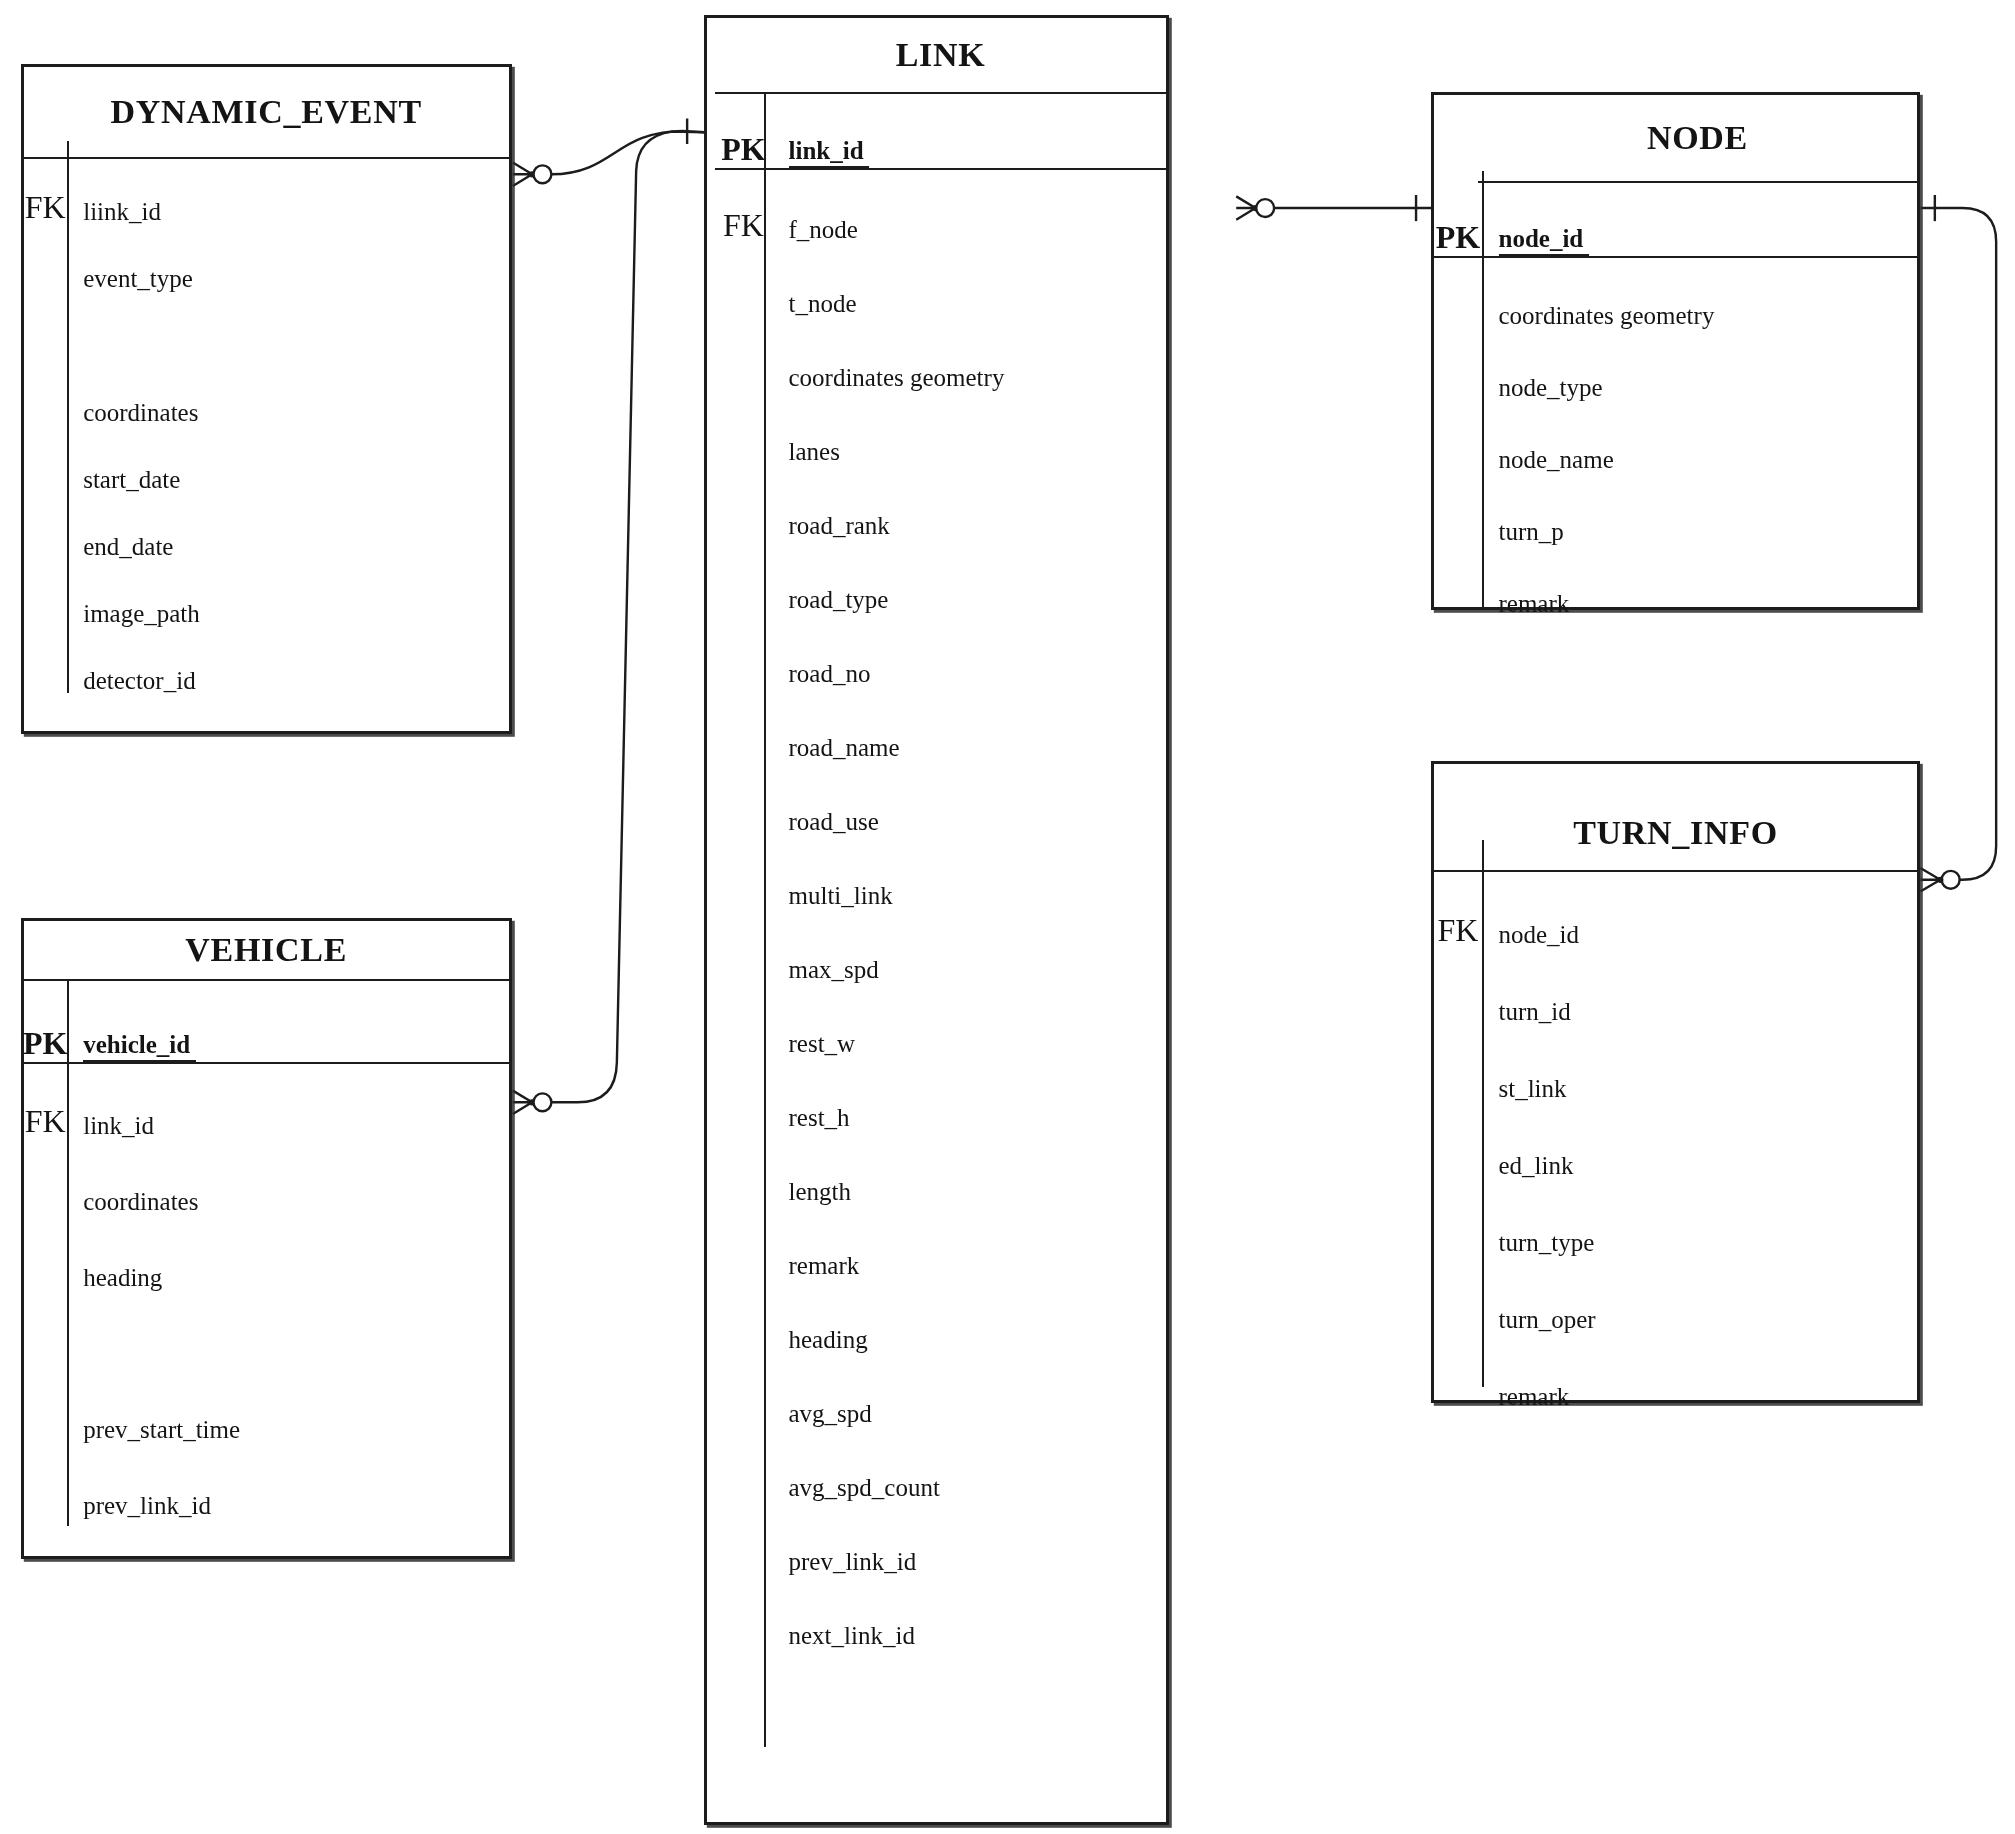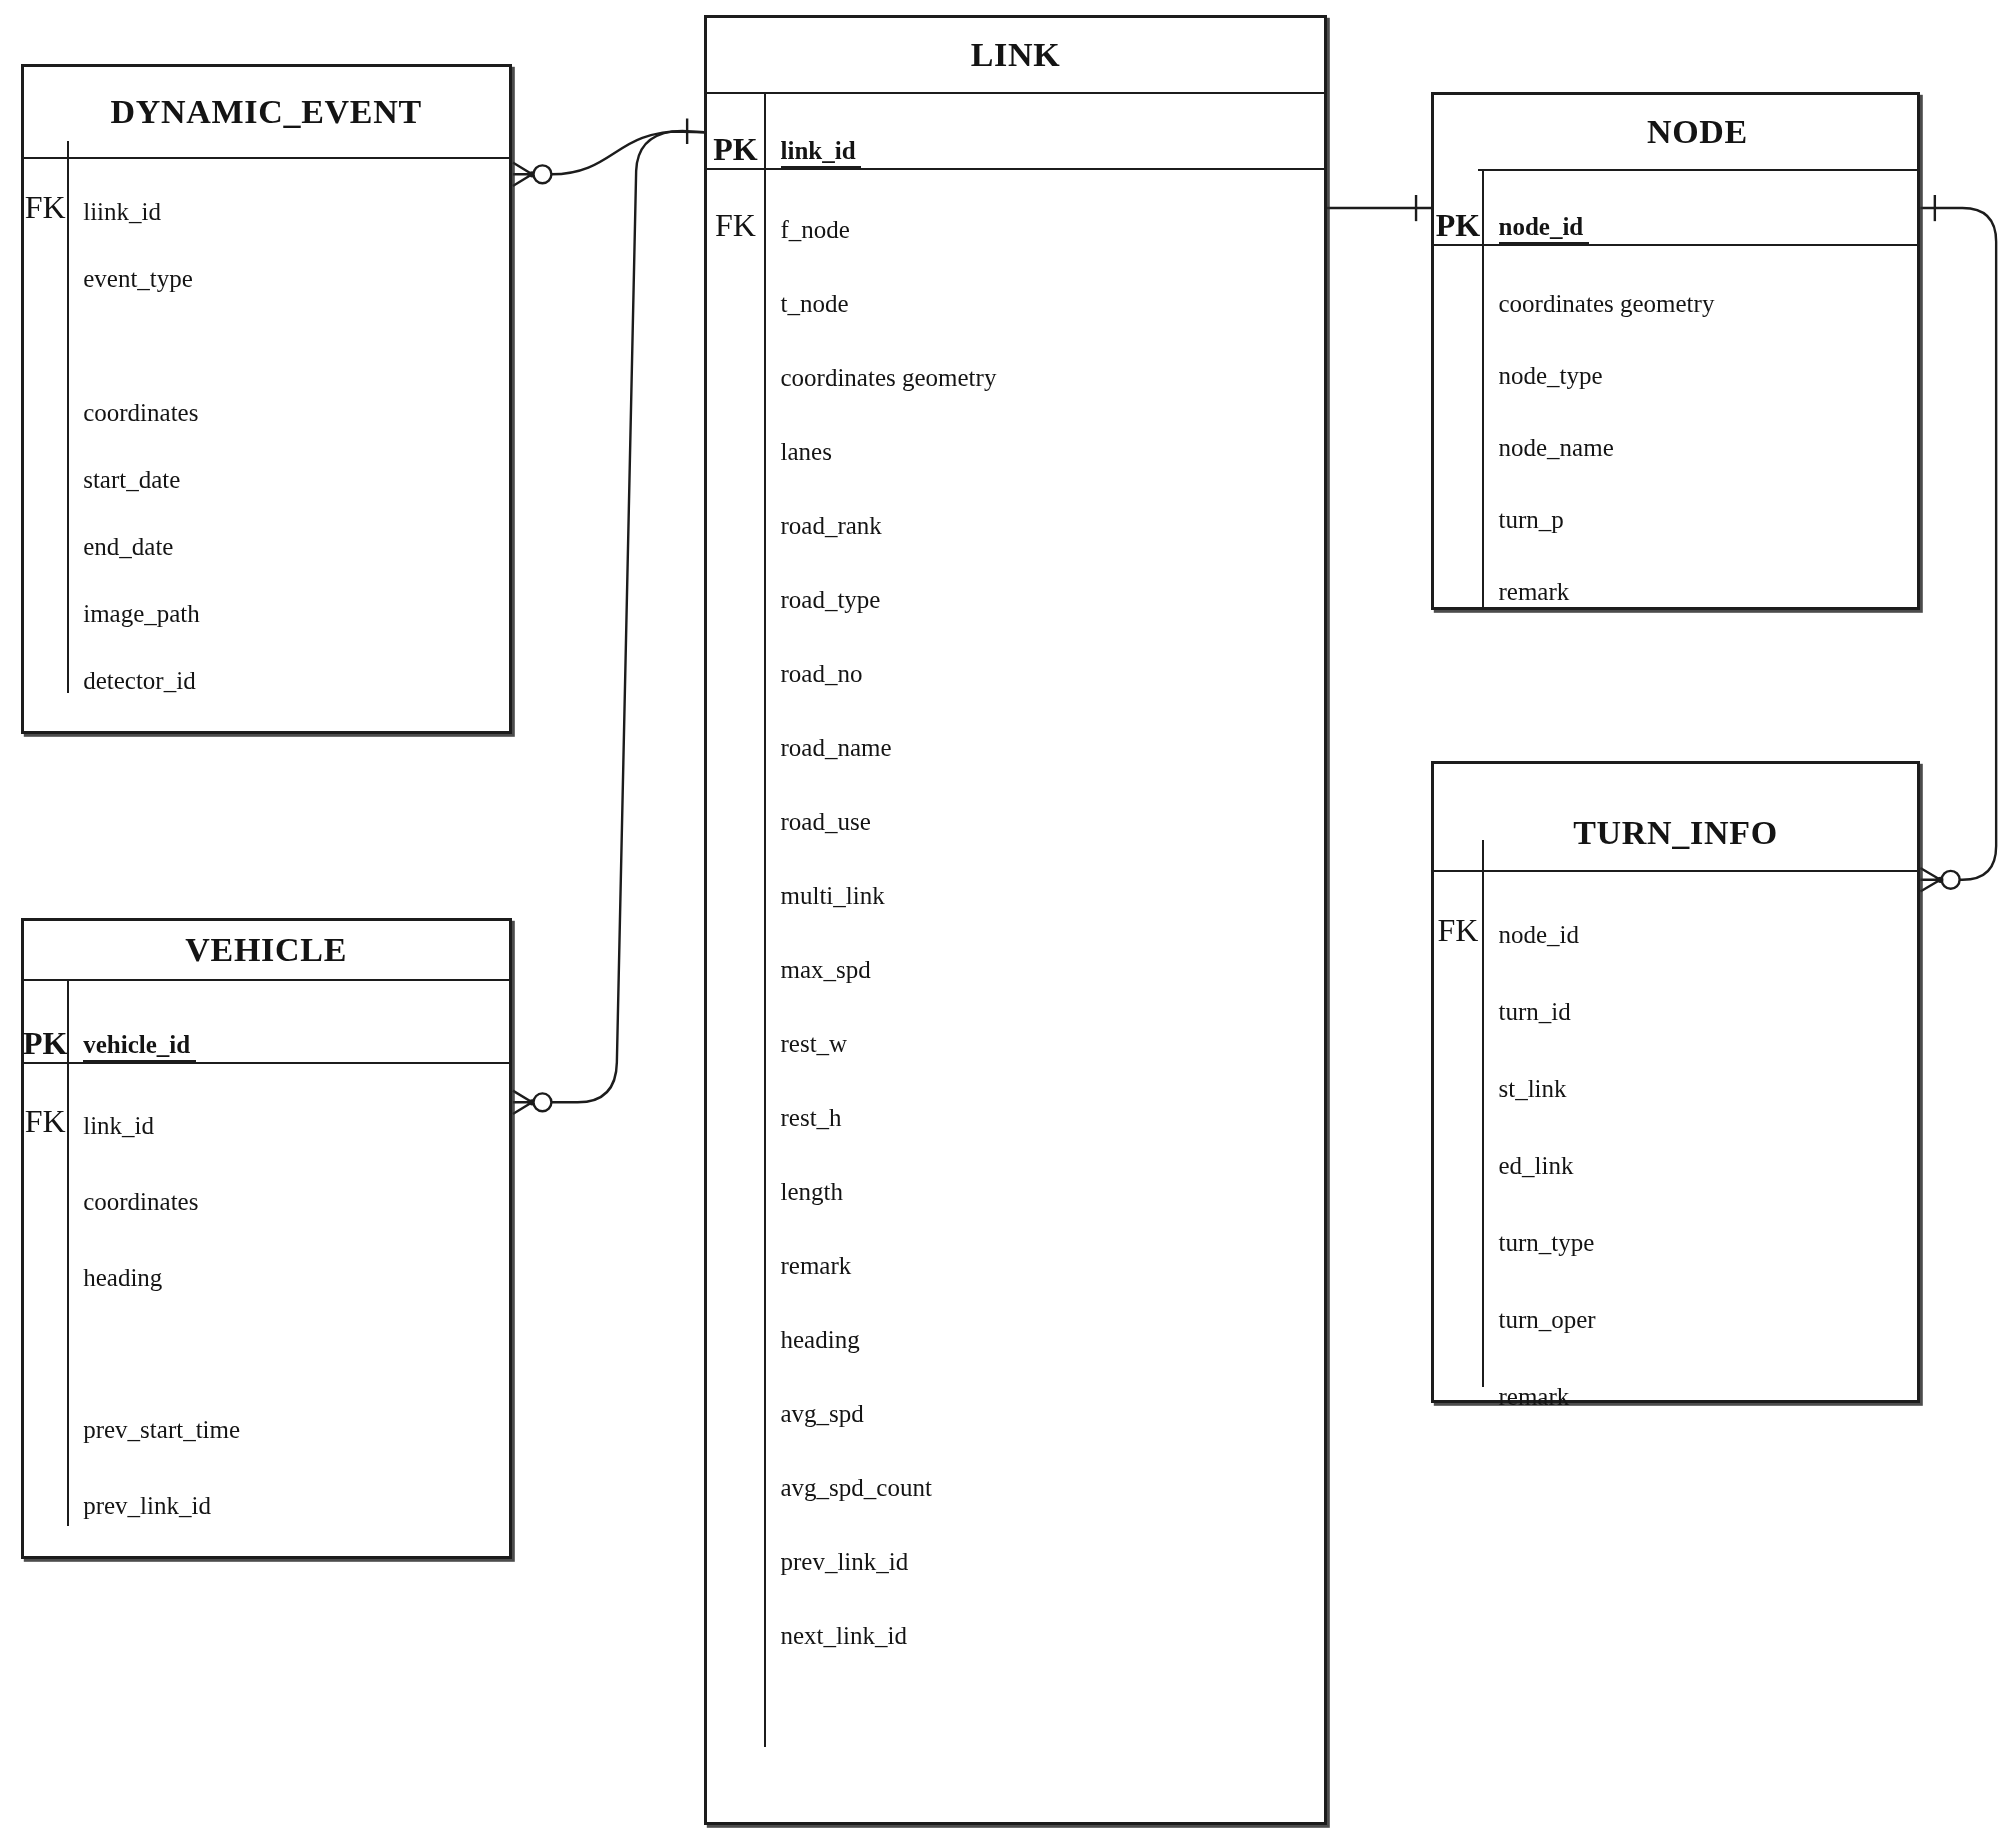--- a/index.html
+++ b/index.html
@@ -40,31 +40,31 @@
   
   #t-veh  { left:20.7px;   top:918px; width:491px; height:641px; }
   #t-veh .title { height:60px; }
   #t-veh .pkrow { height:83px; }
   #t-veh .row { height:76px; }
   #t-veh .pkrow.row { height:83px; }
   #t-veh .key { width:43px; }
   #t-veh .keyline { left:43px; top:60px; height:545px; }
 
   
-  #t-link { left:704px; top:15px;   width:623px; height:1810px; }
+  #t-link { left:704px; top:15px;   width:465px; height:1810px;padding-left:8px; }
   #t-link .title { height:76px; }
   #t-link .pkrow { height:76px; }
   #t-link .row { height:74px; }
   #t-link .pkrow.row { height:76px; }
   #t-link .key { width:57px; }
   #t-link .keyline { left:57px; top:76px; height:1653px; }
 
   
   #t-node { left:1431px; top:92px;  width:489px; height:518px; }
-  #t-node .title { height:76px;margin-left:44px; }
+  #t-node .title { height:88px;margin-left:44px; }
   #t-node .pkrow { height:75px; }
   #t-node .row { height:72px; }
   #t-node .pkrow.row { height:75px; }
   #t-node .key { width:48px; }
   #t-node .keyline { left:48px; top:76px; height:437px; }
 
   
   #t-ti   { left:1431px; top:761px; width:489px; height:642px; }
   #t-ti .title { height:76px;margin-top:32px; }
   #t-ti .row { height:77px; }

